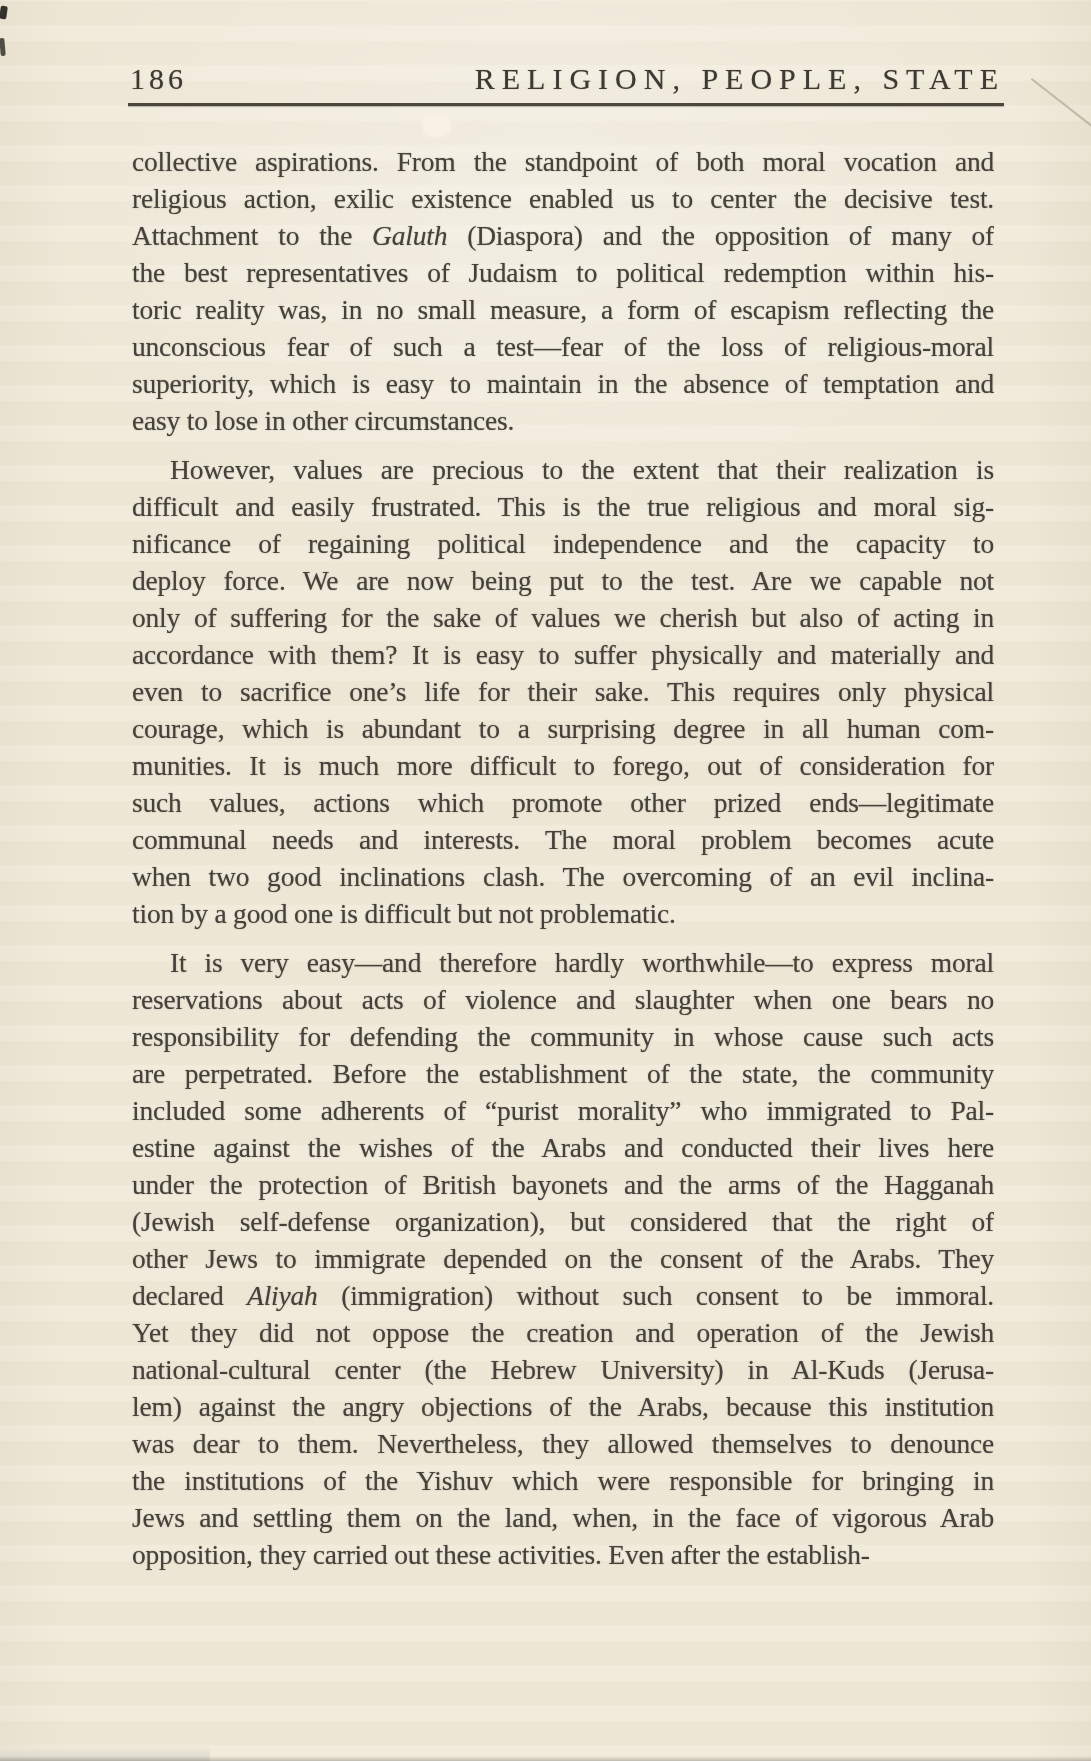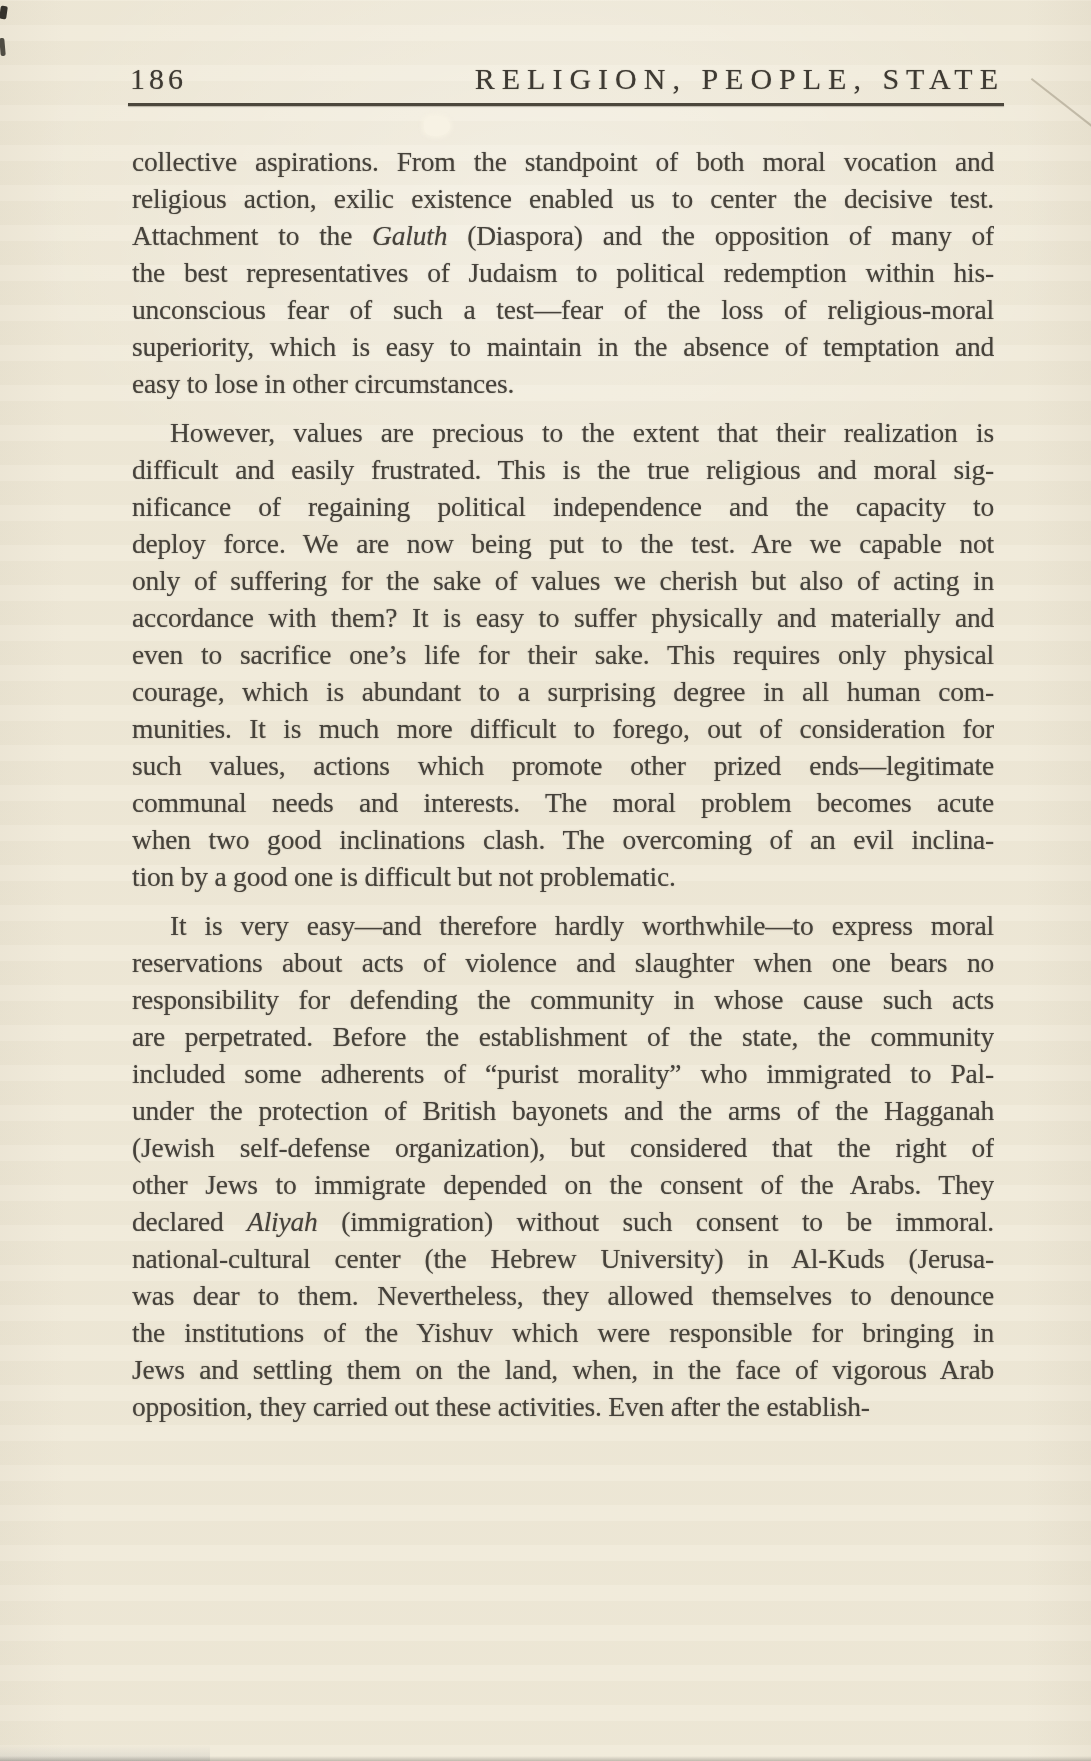--- a/index.html
+++ b/index.html
@@ -92,20 +92,21 @@
     <span class="running-title">RELIGION, PEOPLE, STATE</span>
   </div>
   <div class="header-rule"></div>
 
   <div class="body-text">
       <div class="para">
         <div class="line"><span>collective aspirations. From the standpoint of both moral vocation and</span></div>
         <div class="line"><span>religious action, exilic existence enabled us to center the decisive test.</span></div>
         <div class="line"><span>Attachment to the </span><i>Galuth</i><span> (Diaspora) and the opposition of many of</span></div>
         <div class="line"><span>the best representatives of Judaism to political redemption within his-</span></div>
+        <div class="line"><span>toric reality was, in no small measure, a form of escapism reflecting the</span></div>
         <div class="line"><span>unconscious fear of such a test—fear of the loss of religious-moral</span></div>
         <div class="line"><span>superiority, which is easy to maintain in the absence of temptation and</span></div>
         <div class="line last"><span>easy to lose in other circumstances.</span></div>
       </div>
       <div class="para indent">
         <div class="line"><span>However, values are precious to the extent that their realization is</span></div>
         <div class="line"><span>difficult and easily frustrated. This is the true religious and moral sig-</span></div>
         <div class="line"><span>nificance of regaining political independence and the capacity to</span></div>
         <div class="line"><span>deploy force. We are now being put to the test. Are we capable not</span></div>
         <div class="line"><span>only of suffering for the sake of values we cherish but also of acting in</span></div>
@@ -117,25 +118,28 @@
         <div class="line"><span>communal needs and interests. The moral problem becomes acute</span></div>
         <div class="line"><span>when two good inclinations clash. The overcoming of an evil inclina-</span></div>
         <div class="line last"><span>tion by a good one is difficult but not problematic.</span></div>
       </div>
       <div class="para indent">
         <div class="line"><span>It is very easy—and therefore hardly worthwhile—to express moral</span></div>
         <div class="line"><span>reservations about acts of violence and slaughter when one bears no</span></div>
         <div class="line"><span>responsibility for defending the community in whose cause such acts</span></div>
         <div class="line"><span>are perpetrated. Before the establishment of the state, the community</span></div>
         <div class="line"><span>included some adherents of “purist morality” who immigrated to Pal-</span></div>
+        <div class="line"><span>estine against the wishes of the Arabs and conducted their lives here</span></div>
         <div class="line"><span>under the protection of British bayonets and the arms of the Hagganah</span></div>
         <div class="line"><span>(Jewish self-defense organization), but considered that the right of</span></div>
         <div class="line"><span>other Jews to immigrate depended on the consent of the Arabs. They</span></div>
         <div class="line"><span>declared </span><i>Aliyah</i><span> (immigration) without such consent to be immoral.</span></div>
+        <div class="line"><span>Yet they did not oppose the creation and operation of the Jewish</span></div>
         <div class="line"><span>national-cultural center (the Hebrew University) in Al-Kuds (Jerusa-</span></div>
+        <div class="line"><span>lem) against the angry objections of the Arabs, because this institution</span></div>
         <div class="line"><span>was dear to them. Nevertheless, they allowed themselves to denounce</span></div>
         <div class="line"><span>the institutions of the Yishuv which were responsible for bringing in</span></div>
         <div class="line"><span>Jews and settling them on the land, when, in the face of vigorous Arab</span></div>
         <div class="line last"><span>opposition, they carried out these activities. Even after the establish-</span></div>
       </div>
     </div>
 
   <div class="corner-patch"></div>
   <div class="bottom-shade"></div>
 </div>

